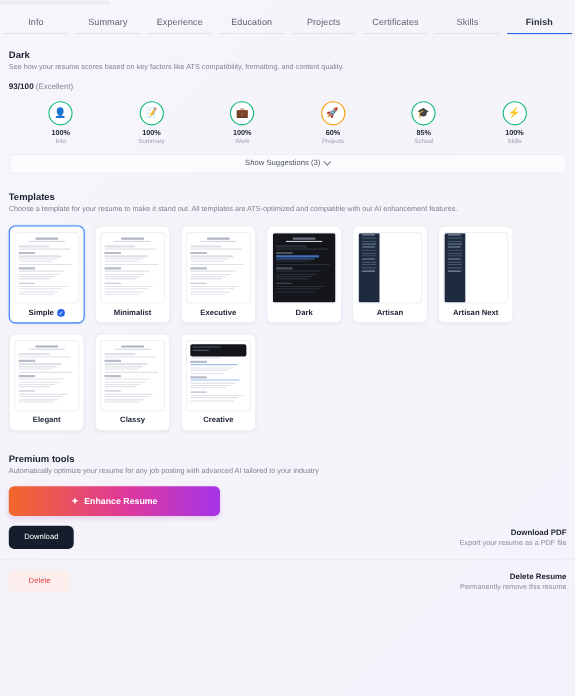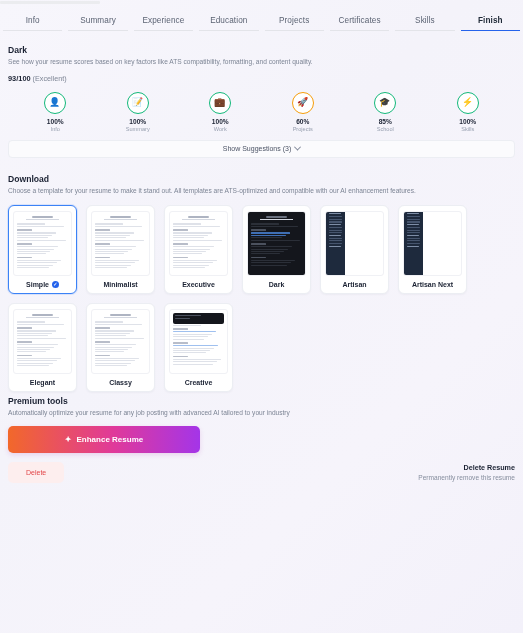--- a/index.html
+++ b/index.html
@@ -122,21 +122,21 @@
   .mini.dark .ln.t { background: #4b515e; }
   .side-layout { position: absolute; inset: 0; display: flex; }
   .side-layout .rail { width: 34%; background: #1e2a3d; }
   .side-layout .rail .r { height: 1.1px; background: #46556e; margin: 1.6px 3px; border-radius: .5px; }
   .side-layout .rail .r.w { background: #7d8da6; width: 60%; }
   .side-layout .body { flex: 1; padding: 3px; }
   .creative-top { position: absolute; left: 3px; right: 3px; top: 3px; height: 11px; background: #14161c; border-radius: 2px; }
   .creative-top .cr { height: 1.1px; background: #4b515e; margin: 2.2px 2px; width: 50%; border-radius: .5px; }
 
   
-  .premium-wrap { margin-top: 4px; }
+  .premium-wrap { margin-top: 20px; }
   .enhance {
     margin: 8px 8px 0 8px;
     width: 192px;
     height: 27px;
     border: none;
     border-radius: 5px;
     background: linear-gradient(90deg, #f2682a 0%, #e0399a 55%, #a435e8 100%);
     color: #fff; font-weight: bold; font-size: 8px;
     display: flex; align-items: center; justify-content: center; gap: 5px;
     cursor: pointer;
@@ -225,21 +225,21 @@
         <div class="ring-lbl">Skills</div>
       </div>
     </div>
 
   <div class="suggest">
     <span>Show Suggestions (3)</span>
     <span class="chev"></span>
   </div>
 
   <div class="sect tpl-wrap">
-    <div class="sect-title">Download</div>
+    <div class="sect-title">Templates</div>
     <div class="sect-sub">Choose a template for your resume to make it stand out. All templates are ATS-optimized and compatible with our AI enhancement features.</div>
   </div>
   <div class="tpl-grid" id="tplgrid">
       <div class="tpl-card selected">
         <div class="thumb">
           <div class="mini">
             <div class="hd"></div>
             <div class="hd2"></div>
             <div class="ln" style="width:55%"></div>
             <div class="ln" style="width:92%"></div>
@@ -520,20 +520,27 @@
     <div class="sect-title">Premium tools</div>
     <div class="sect-sub">Automatically optimize your resume for any job posting with advanced AI tailored to your industry</div>
   </div>
   <button class="enhance">
     <span class="sparkle">✦</span>
     <span>Enhance Resume</span>
   </button>
 
   <div id="actions">
       <div class="action-row">
+        <button class="btn dark">Download</button>
+        <div class="action-text">
+          <div class="action-title">Download PDF</div>
+          <div class="action-desc">Export your resume as a PDF file</div>
+        </div>
+      </div>
+      <div class="action-row">
         <button class="btn danger">Delete</button>
         <div class="action-text">
           <div class="action-title">Delete Resume</div>
           <div class="action-desc">Permanently remove this resume</div>
         </div>
       </div>
     </div>
 
 </div>
 

